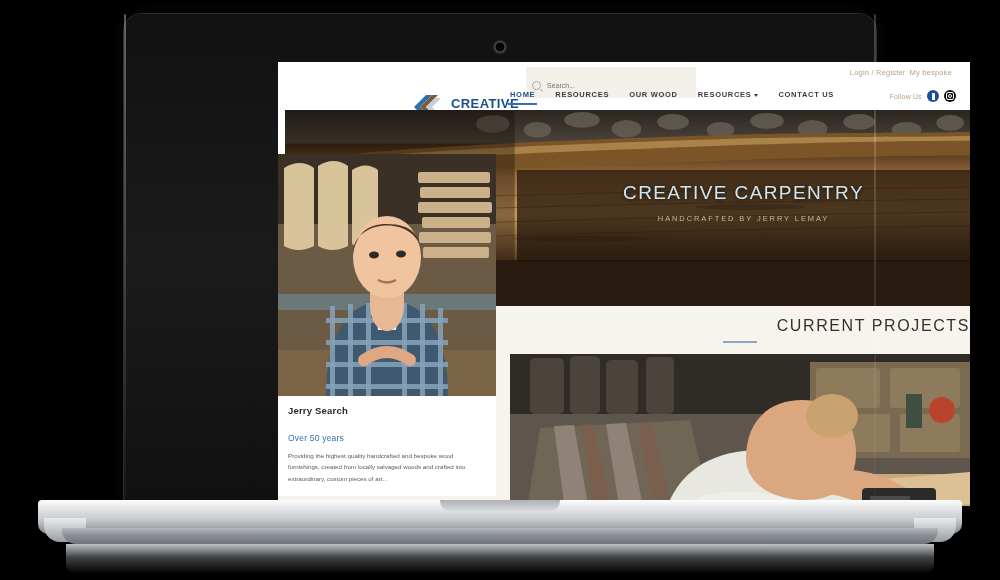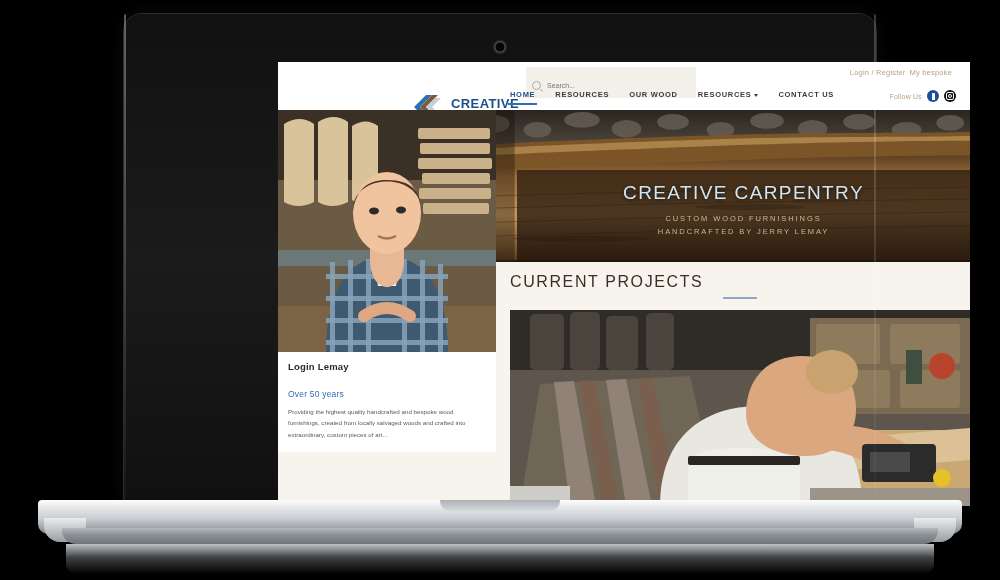--- a/index.html
+++ b/index.html
@@ -87,21 +87,21 @@
   .follow-lbl{font-size:7px;color:#b8a183;letter-spacing:.2px;}
   .soc{width:12px;height:12px;border-radius:50%;display:flex;align-items:center;justify-content:center;}
   .soc.fb{background:#1b4f9c;}
   .soc.ig{background:#111;}
   .soc span{display:block;}
   .fb-g{width:3px;height:7px;background:#fff;border-radius:1px 1px 0 0;}
   .ig-g{width:6px;height:6px;border:1.2px solid #fff;border-radius:2px;position:relative;}
   .ig-g:after{content:"";position:absolute;left:1.1px;top:1.1px;width:2.2px;height:2.2px;border:1px solid #fff;border-radius:50%;}
 
   
-  .hero{position:relative;height:152px;overflow:hidden;background:#2a1b10;margin-left:7px;}
+  .hero{position:relative;height:196px;overflow:hidden;background:#2a1b10;margin-left:7px;}
   .wood{position:absolute;inset:0;}
   .band{
     position:absolute;left:232px;right:0;top:60px;height:92px;
     background:linear-gradient(180deg,rgba(38,24,13,.72),rgba(30,19,10,.78));
   }
   .hero-title{
     position:absolute;left:232px;right:0;top:72px;text-align:center;
     font-size:19px;letter-spacing:1.4px;color:#cfe6f5;
     text-shadow:0 1px 4px rgba(0,0,0,.7);font-family:"Liberation Sans",sans-serif;
   }
@@ -112,21 +112,21 @@
 
   
   .content{position:relative;height:244px;background:#f7f4ee;}
   .left-col{position:absolute;left:0;top:-152px;width:218px;}
   .portrait{width:218px;height:242px;position:relative;overflow:hidden;background:#4a4238;}
   .bio{background:#fff;padding:9px 10px 12px 10px;width:198px;}
   .bio-name{font-size:9.5px;color:#2b2b2b;font-weight:bold;letter-spacing:.2px;}
   .bio-sub{font-size:8.5px;color:#2f6fb0;margin-top:17px;letter-spacing:.2px;}
   .bio-p{font-size:6.2px;color:#595959;line-height:1.85;margin-top:7px;}
 
-  .sec-head{position:absolute;left:232px;right:0;top:0;height:48px;background:#f7f4ee;text-align:left;}
+  .sec-head{position:absolute;left:232px;right:0;top:0;height:48px;background:#f7f4ee;text-align:right;}
   .sec-title{font-size:16px;color:#3a2f26;letter-spacing:1.6px;padding-top:11px;}
   .sec-rule{width:34px;height:2px;background:#8fa8c4;margin:6px auto 0;}
   .proj{position:absolute;left:232px;right:0;top:48px;bottom:0;overflow:hidden;background:#4b4641;}
 
   .noise{position:absolute;inset:0;opacity:.5;
     background-image:radial-gradient(rgba(180,168,150,.35) .5px,transparent .6px);
     background-size:4px 4px;}
 </style>
 </head>
 <body>
@@ -223,21 +223,20 @@
             <ellipse cx="120" cy="88" rx="40" ry="3"></ellipse>
             <ellipse cx="470" cy="98" rx="55" ry="3"></ellipse>
             <ellipse cx="300" cy="130" rx="70" ry="3"></ellipse>
           </g>
           <rect x="0" y="0" width="232" height="152" fill="#120b05" opacity=".35"></rect>
         </svg>
 
         <div class="band"></div>
         <div class="hero-title">CREATIVE CARPENTRY</div>
         <div class="hero-sub">
-          <div>CUSTOM WOOD FURNISHINGS</div>
           <div>HANDCRAFTED BY JERRY LEMAY</div>
         </div>
       </div>
 
       <div class="content">
         <div class="noise"></div>
 
         <div class="left-col">
           <div class="portrait">
             <svg viewBox="0 0 218 242" preserveAspectRatio="xMidYMid slice">
@@ -279,21 +278,21 @@
               <ellipse cx="109" cy="103" rx="34" ry="41" fill="#f0c49e"></ellipse>
               <path d="M75,100 C75,62 143,62 143,100 C143,82 134,70 109,70 C88,70 79,80 75,100 Z" fill="#4a3526"></path>
               <ellipse cx="96" cy="101" rx="5" ry="3.4" fill="#2e2a26"></ellipse>
               <ellipse cx="123" cy="100" rx="5" ry="3.4" fill="#2e2a26"></ellipse>
               <path d="M100,126 q9,5 18,0" stroke="#a9705a" stroke-width="2.4" fill="none"></path>
               <path d="M86,206 q23,-16 46,0" stroke="#e0a882" stroke-width="12" fill="none" stroke-linecap="round"></path>
             </svg>
           </div>
 
           <div class="bio">
-            <div class="bio-name">Login Lemay</div>
+            <div class="bio-name">Jerry Search</div>
             <div class="bio-sub">Over 50 years</div>
             <div class="bio-p">Providing the highest quality handcrafted and bespoke wood furnishings, created from locally salvaged woods and crafted into extraordinary, custom pieces of art...</div>
           </div>
         </div>
 
         <div class="sec-head">
           <div class="sec-title">CURRENT PROJECTS</div>
           <div class="sec-rule"></div>
         </div>
 

